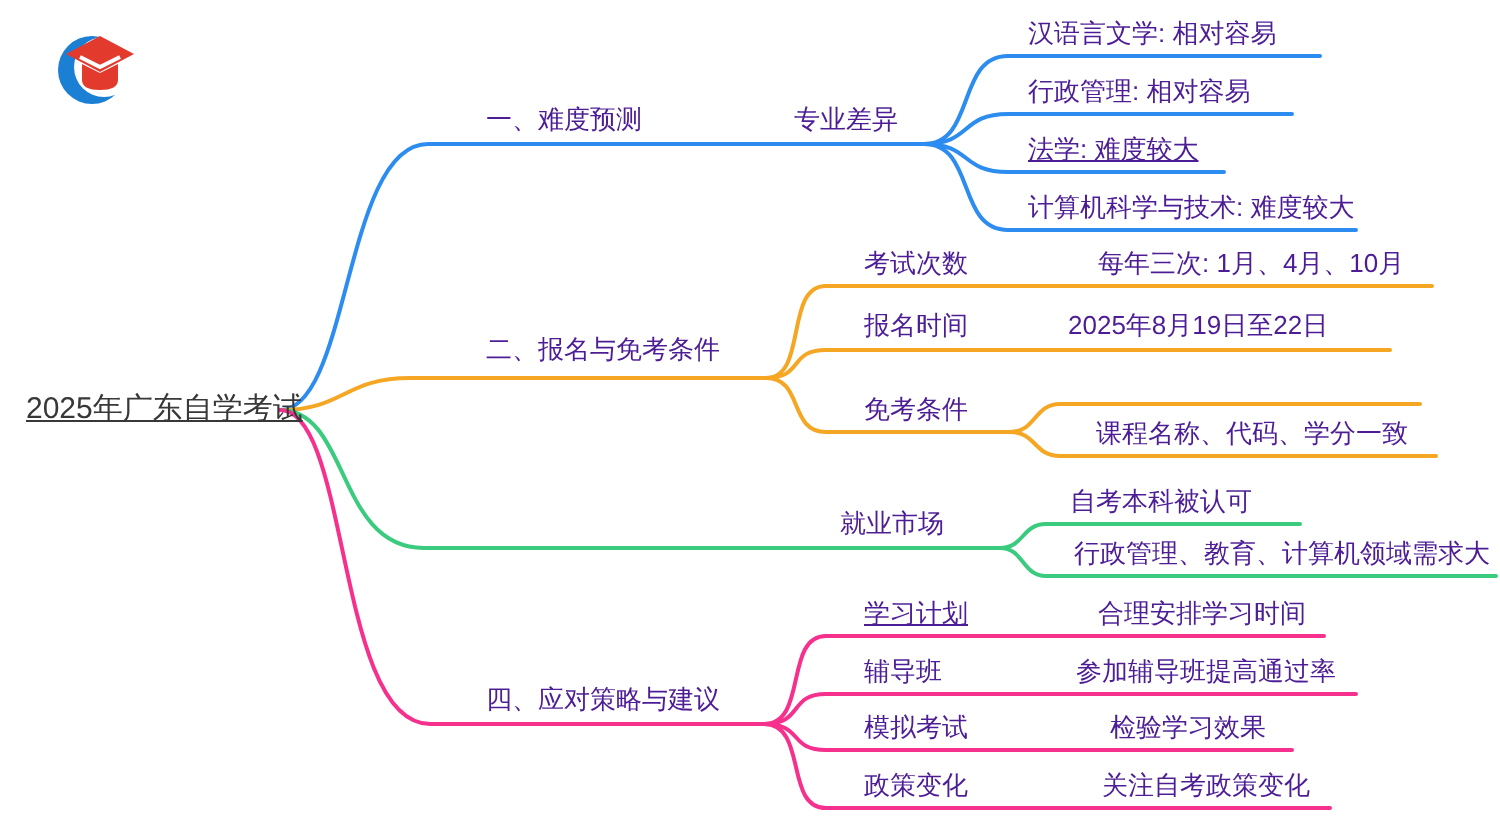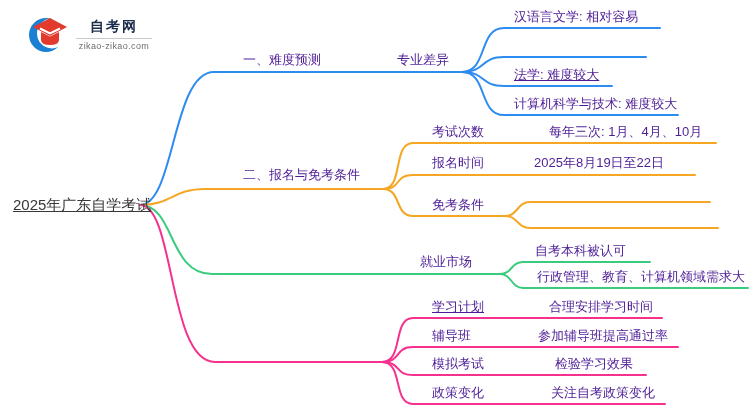--- a/index.html
+++ b/index.html
@@ -60,45 +60,44 @@
   </svg>
 
   <div class="logo">
     <svg width="42" height="44" viewBox="0 0 42 44">
       <circle cx="19" cy="23" r="17" fill="#1b7fd4"></circle>
       <circle cx="25" cy="21.5" r="15" fill="#ffffff"></circle>
       <polygon points="23,6 40,15 23,24 6,15" fill="#e23b2e"></polygon>
       <polyline points="13,16.5 23,21.5 33,16.5" fill="none" stroke="#ffffff" stroke-width="2"></polyline>
       <path d="M14,20 v8 q0,5 9,5 q9,0 9,-5 v-8 l-9,4.5 Z" fill="#e23b2e"></path>
     </svg>
-    <div class="logo-text">
-      <div class="logo-name">自考网</div>
-      <div class="logo-url">zikao-zikao.com</div>
-    </div>
   </div>
 
   <div class="node root-label" style="left:13px;top:196px;">2025年广东自学考试</div>
 
   <div class="node" style="left:243px;top:52px;font-family:Liberation Serif, serif;">一、难度预测</div>
   <div class="node" style="left:397px;top:52px;">专业差异</div>
   <div class="node" style="left:514px;top:9px;">汉语言文学: 相对容易</div>
+  <div class="node" style="left:514px;top:38px;">行政管理: 相对容易</div>
   <div class="node" style="left:514px;top:67px;text-decoration:underline;">法学: 难度较大</div>
   <div class="node" style="left:514px;top:96px;">计算机科学与技术: 难度较大</div>
 
   <div class="node" style="left:243px;top:167px;">二、报名与免考条件</div>
   <div class="node" style="left:432px;top:124px;">考试次数</div>
   <div class="node" style="left:549px;top:124px;">每年三次: 1月、4月、10月</div>
   <div class="node" style="left:432px;top:155px;">报名时间</div>
   <div class="node" style="left:534px;top:155px;text-align:center;">2025年8月19日至22日</div>
   <div class="node" style="left:432px;top:197px;">免考条件</div>
+  <div class="node" style="left:548px;top:209px;">课程名称、代码、学分一致</div>
 
   <div class="node" style="left:420px;top:254px;">就业市场</div>
   <div class="node" style="left:535px;top:243px;">自考本科被认可</div>
   <div class="node" style="left:537px;top:269px;">行政管理、教育、计算机领域需求大</div>
 
+  <div class="node" style="left:243px;top:342px;">四、应对策略与建议</div>
   <div class="node" style="left:432px;top:299px;text-decoration:underline;">学习计划</div>
   <div class="node" style="left:549px;top:299px;">合理安排学习时间</div>
   <div class="node" style="left:432px;top:328px;">辅导班</div>
   <div class="node" style="left:538px;top:328px;">参加辅导班提高通过率</div>
   <div class="node" style="left:432px;top:356px;">模拟考试</div>
   <div class="node" style="left:555px;top:356px;">检验学习效果</div>
   <div class="node" style="left:432px;top:385px;">政策变化</div>
   <div class="node" style="left:551px;top:385px;">关注自考政策变化</div>
 
 </div>

